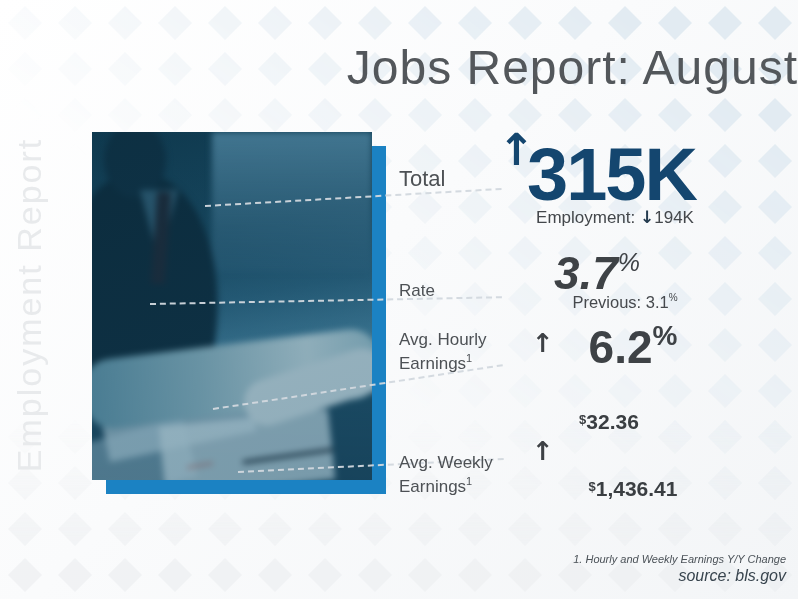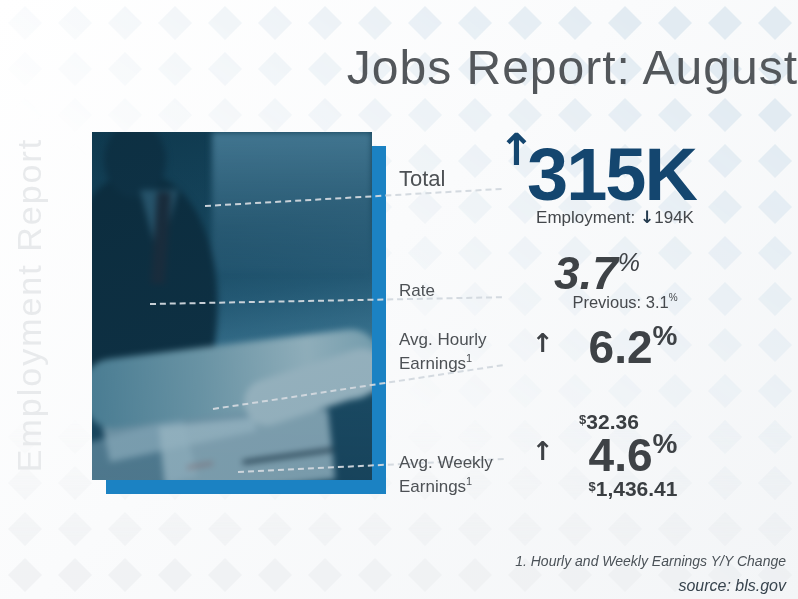--- a/index.html
+++ b/index.html
@@ -82,22 +82,22 @@
   .val-weekly{left:548px;top:430px;}
   .sub-line{position:absolute;width:170px;text-align:center;font-size:16.5px;color:#46494d;z-index:4;}
   .sub-line sup{font-size:10px;}
   .sub-unemp{left:540px;top:292px;}
   .sub-money{font-size:21px;font-weight:bold;color:#3a3e42;}
   .sub-money sup{font-size:13px;font-weight:bold;vertical-align:5px;}
   .sub-hourly{left:524px;top:370px;margin-top:40px;}
   .sub-weekly{left:548px;top:477px;}
   
   .footer{position:absolute;right:12px;top:553px;text-align:right;font-style:italic;z-index:4;}
-  .footnote{font-size:14px;color:#4b5258;margin-left:28px;}
-  .source{font-size:16px;color:#38444e;margin-top:8px;text-align:right;}
+  .footnote{font-size:11px;color:#4b5258;margin-left:28px;}
+  .source{font-size:16px;color:#38444e;margin-top:2px;text-align:right;}
 </style>
 </head>
 <body>
 
 <div class="canvas">
 
   <div class="pattern-layer pattern-tr">
     <svg width="798" height="599" xmlns="http://www.w3.org/2000/svg">
       <defs>
         <pattern id="diaBlue" width="50" height="46" patternUnits="userSpaceOnUse">
@@ -177,23 +177,20 @@
 
   <div class="arrow arrow-sm arrow-hourly">↑</div>
   <div class="mid-value pct-bold val-hourly">
     <span>6.2</span><sup>%</sup>
   </div>
   <div class="sub-line sub-money sub-hourly">
     <sup>$</sup><span>32.36</span>
   </div>
 
   <div class="arrow arrow-sm arrow-weekly">↑</div>
-  <div class="mid-value pct-bold val-weekly">
-    <span>4.6</span><sup>%</sup>
-  </div>
   <div class="sub-line sub-money sub-weekly">
     <sup>$</sup><span>1,436.41</span>
   </div>
 
   <div class="footer">
     <div class="footnote">1. Hourly and Weekly Earnings Y/Y Change</div>
     <div class="source">source: bls.gov</div>
   </div>
 
 </div>

